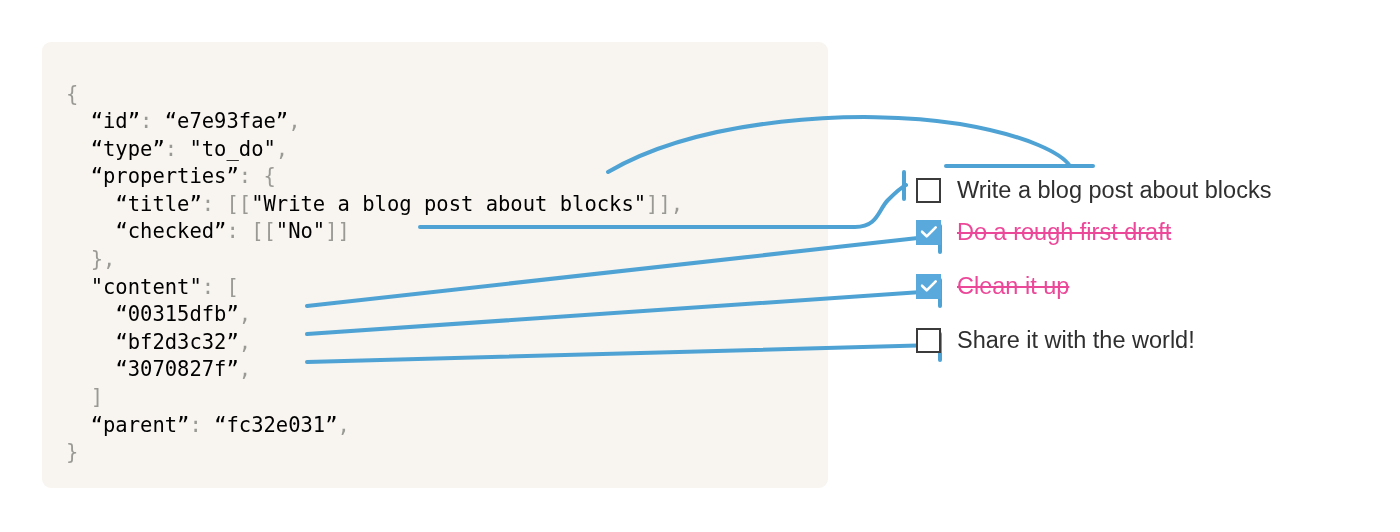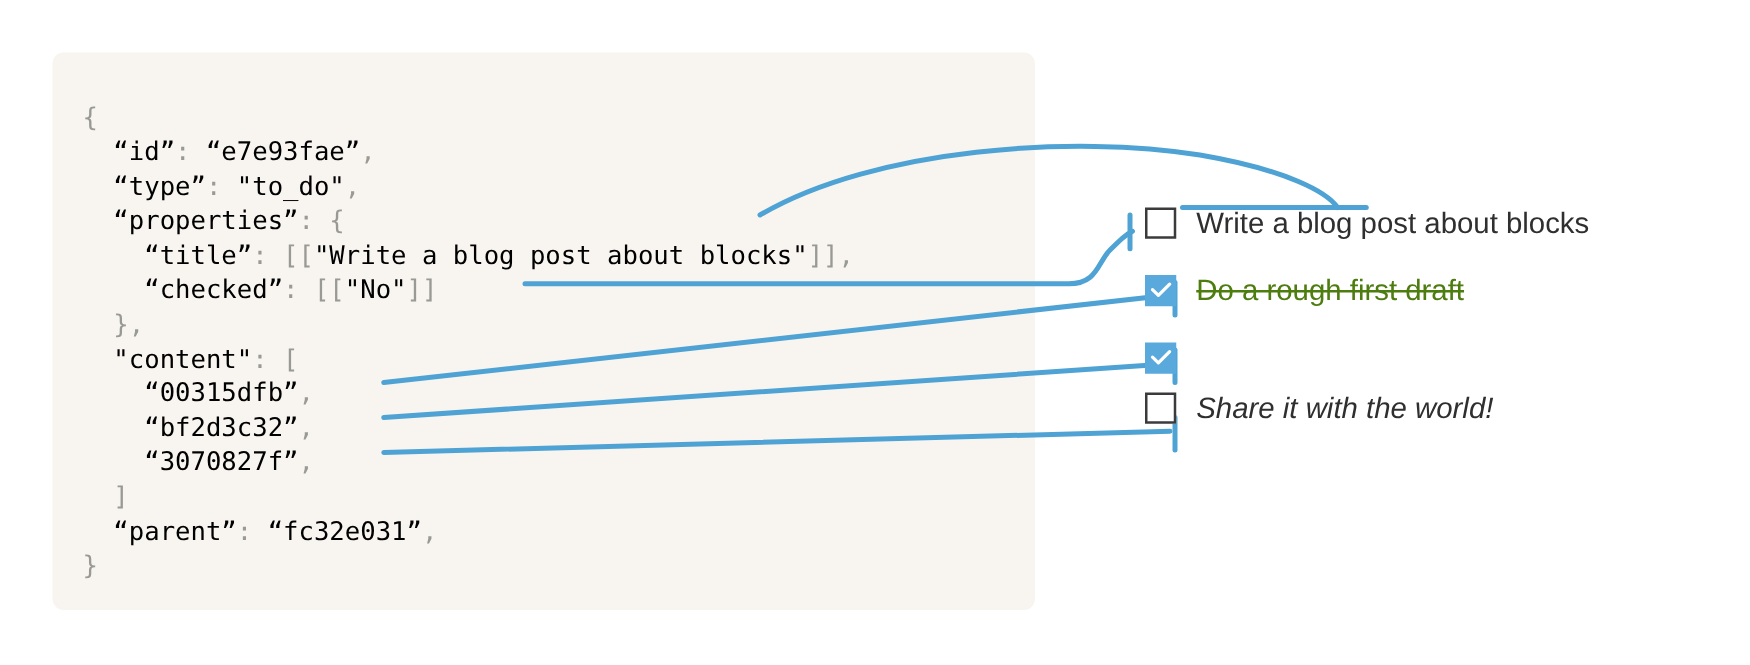--- a/index.html
+++ b/index.html
@@ -60,24 +60,24 @@
     width: 480px;
   }
 
   .check-row {
     position: absolute;
     left: 0;
     height: 36px;
     display: flex;
     align-items: center;
   }
-  .check-row.r0 { top: 0px; justify-content: space-between; }
+  .check-row.r0 { top: 12px; justify-content: space-between; }
   .check-row.r1 { top: 54px; }
   .check-row.r2 { top: 108px; }
-  .check-row.r3 { top: 148px; font-style: italic; }
+  .check-row.r3 { top: 162px; }
 
   .box {
     width: 25px;
     height: 25px;
     box-sizing: border-box;
     flex: 0 0 auto;
     margin-left: 8px;
     position: relative;
   }
   .box.unchecked {
@@ -96,21 +96,21 @@
   }
 
   .label {
     margin-left: 16px;
     font-size: 23.5px;
     color: #2f2f2f;
     white-space: nowrap;
     font-family: "Liberation Sans", sans-serif;
   }
   .label.done {
-    color: #4d7c0f;
+    color: #ec4899;
     text-decoration: line-through;
     text-decoration-thickness: 1.6px;
   }
 
   
   #connectors {
     position: absolute;
     left: 0;
     top: 0;
     width: 1400px;
@@ -162,20 +162,21 @@
       </span>
       <span class="label done">Do a rough first draft</span>
     </div>
 
     <div class="check-row r2">
       <span class="box checked">
         <svg width="17" height="13" viewBox="0 0 17 13" aria-hidden="true">
           <path d="M1.5 6.2 L6.2 10.8 L15.2 1.8" fill="none" stroke="#ffffff" stroke-width="2.6" stroke-linecap="round" stroke-linejoin="round"></path>
         </svg>
       </span>
+      <span class="label done">Clean it up</span>
     </div>
 
     <div class="check-row r3">
       <span class="box unchecked"></span>
       <span class="label">Share it with the world!</span>
     </div>
 
   </div>
 </div>
 

